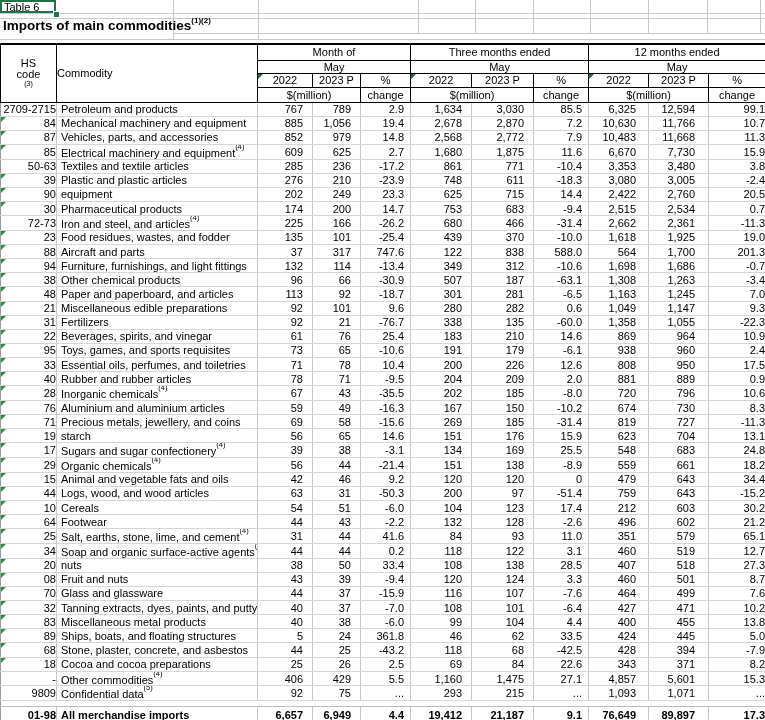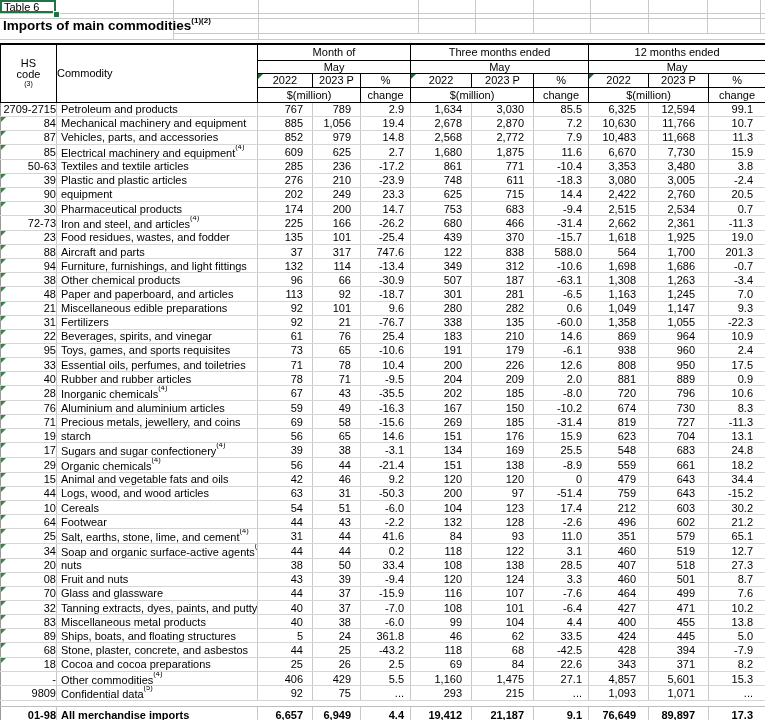--- a/index.html
+++ b/index.html
@@ -29,21 +29,21 @@
 
   tbody.data tr{height:14.1428px;}
   tbody.data td{border-right:1px solid #c8c8c8;border-bottom:1px solid #d6d6d6;vertical-align:middle;}
   td.hs{text-align:right;position:relative;}
   td.cm{text-align:left;padding-left:4px;}
   td.num{text-align:right;padding-right:9px;}
   td.col2,td.col5{padding-right:6px;}
   td.col3{}
   td.col6{padding-right:12px;}
   td.col7{padding-right:13px;}
-  td.col8{padding-right:12px;}
+  td.col8{padding-right:0;}
   sup{font-size:7.5px;position:relative;top:-3px;}
 
   tr.spacer{height:6px;}
   tr.spacer td{border-right:1px solid #c8c8c8;border-bottom:1px solid #bdbdbd;}
   tfoot tr{height:17px;}
   tfoot td{font-weight:bold;border-right:1px solid #c8c8c8;border-bottom:2px solid #000;vertical-align:middle;}
 
   .tri{position:absolute;top:0;left:0;width:0;height:0;border-top:5px solid #2f8b46;border-right:5px solid transparent;}
   th .tri{border-top-color:#1d6b3c;}
 </style>
@@ -241,21 +241,21 @@
           <td class="num col8">-11.3</td>
         </tr>
         <tr>
           <td class="hs"><i class="tri"></i>23</td>
           <td class="cm">Food residues, wastes, and fodder</td>
           <td class="num col0">135</td>
           <td class="num col1">101</td>
           <td class="num col2">-25.4</td>
           <td class="num col3">439</td>
           <td class="num col4">370</td>
-          <td class="num col5">-15.7</td>
+          <td class="num col5">-10.0</td>
           <td class="num col6">1,618</td>
           <td class="num col7">1,925</td>
           <td class="num col8">19.0</td>
         </tr>
         <tr>
           <td class="hs"><i class="tri"></i>88</td>
           <td class="cm">Aircraft and parts</td>
           <td class="num col0">37</td>
           <td class="num col1">317</td>
           <td class="num col2">747.6</td>

